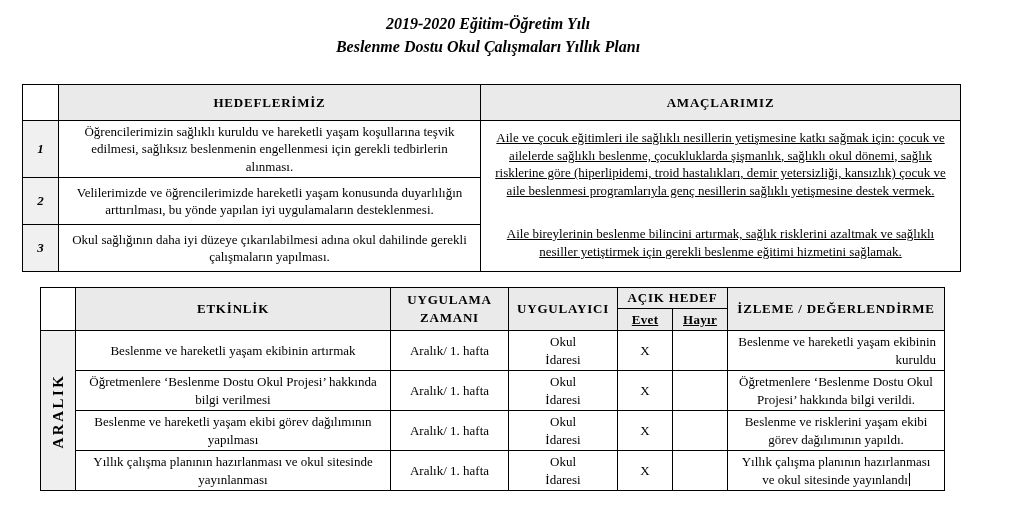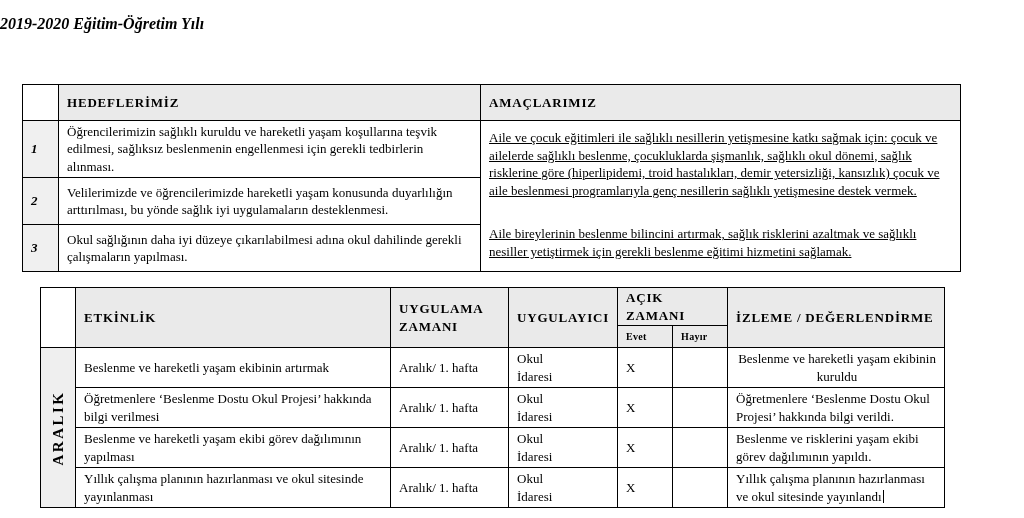--- a/index.html
+++ b/index.html
@@ -15,54 +15,57 @@
     color: #000000;
     overflow: hidden;
   }
 
   
   .doc-title {
     position: absolute;
     top: 12px;
     left: 0;
     width: 976px;
+    text-align: center;
     font-weight: bold;
     font-style: italic;
     font-size: 16px;
     line-height: 1.45;
   }
 
   
   table.tbl {
     position: absolute;
     border-collapse: collapse;
     table-layout: fixed;
   }
   table.tbl td {
     border: 1px solid #000000;
     font-size: 13px;
+    text-align: center;
     vertical-align: middle;
     padding: 1px 8px;
     line-height: 1.35;
     overflow: hidden;
   }
   td.corner {
     border: none;
     background: transparent;
   }
   td.hdr {
     background: #eaeaea;
     font-weight: bold;
     font-size: 14px;
     letter-spacing: 0.8px;
     border-bottom-width: 2px;
   }
   td.hdr.sub {
-    font-size: 10px;
+    font-size: 13px;
     letter-spacing: 0.3px;
+    text-decoration: underline;
   }
 
   
   table.goals { left: 22px; top: 84px; }
   table.goals tr.r-head { height: 36px; }
   table.goals tr.r-goal1 { height: 45px; }
   table.goals tr.r-goal2 { height: 45px; }
   table.goals tr.r-goal3 { height: 46px; }
   td.num {
     background: #f0f0f0;
@@ -92,35 +95,36 @@
     white-space: nowrap;
     font-weight: bold;
     font-size: 15px;
     letter-spacing: 2.5px;
   }
   td.impl .impl-wrap {
     display: inline-block;
     max-width: 50px;
     line-height: 1.35;
   }
-  td.mon.left { text-align: center; padding-left: 10px; }
+  td.mon.left { text-align: right; padding-left: 10px; }
   .caret {
     display: inline-block;
     width: 1px;
     height: 13px;
     background: #000;
     vertical-align: -2px;
     margin-left: 1px;
   }
 </style>
 </head>
 <body>
 
 <div class="doc-title">
   <div>2019-2020 Eğitim-Öğretim Yılı</div>
+  <div>Beslenme Dostu Okul Çalışmaları Yıllık Planı</div>
 </div>
 
 <table class="tbl goals">
   <colgroup>
     <col style="width:36px">
     <col style="width:422px">
     <col style="width:480px">
   </colgroup>
   <tbody>
       <tr class="r-head">
@@ -131,21 +135,21 @@
   <tr class="r-goal1">
     <td class="num">1</td>
     <td class="goal">Öğrencilerimizin sağlıklı kuruldu ve hareketli yaşam koşullarına teşvik edilmesi, sağlıksız beslenmenin engellenmesi için gerekli tedbirlerin alınması.</td>
     <td class="aims" rowspan="3">
       <p>Aile ve çocuk eğitimleri ile sağlıklı nesillerin yetişmesine katkı sağmak için: çocuk ve ailelerde sağlıklı beslenme, çocukluklarda şişmanlık, sağlıklı okul dönemi, sağlık risklerine göre (hiperlipidemi, troid hastalıkları, demir yetersizliği, kansızlık) çocuk ve aile beslenmesi programlarıyla genç nesillerin sağlıklı yetişmesine destek vermek.</p>
       <p>Aile bireylerinin beslenme bilincini artırmak, sağlık risklerini azaltmak ve sağlıklı nesiller yetiştirmek için gerekli beslenme eğitimi hizmetini sağlamak.</p>
     </td>
   </tr>
   <tr class="r-goal2">
     <td class="num">2</td>
-    <td class="goal">Velilerimizde ve öğrencilerimizde hareketli yaşam konusunda duyarlılığın arttırılması, bu yönde sağlık iyi uygulamaların desteklenmesi.</td>
+    <td class="goal">Velilerimizde ve öğrencilerimizde hareketli yaşam konusunda duyarlılığın arttırılması, bu yönde yapılan iyi uygulamaların desteklenmesi.</td>
   </tr>
   <tr class="r-goal3">
     <td class="num">3</td>
     <td class="goal">Okul sağlığının daha iyi düzeye çıkarılabilmesi adına okul dahilinde gerekli çalışmaların yapılması.</td>
   </tr>
 </tbody>
   </table>
 
 <table class="tbl plan">
   <colgroup>
@@ -156,21 +160,21 @@
     <col style="width:55px">
     <col style="width:55px">
     <col style="width:217px">
   </colgroup>
   <tbody>
       <tr class="r-head">
     <td class="corner" rowspan="2"></td>
     <td class="hdr" rowspan="2">ETKİNLİK</td>
     <td class="hdr" rowspan="2">UYGULAMA ZAMANI</td>
     <td class="hdr" rowspan="2">UYGULAYICI</td>
-    <td class="hdr" colspan="2">AÇIK ZAMANI</td>
+    <td class="hdr" colspan="2">AÇIK HEDEF</td>
     <td class="hdr" rowspan="2">İZLEME / DEĞERLENDİRME</td>
   </tr>
   <tr class="r-subhead">
     <td class="hdr sub">Evet</td>
     <td class="hdr sub">Hayır</td>
   </tr>
 
   <tr class="r-data">
     <td class="month" rowspan="4">
       <span class="vtext">ARALIK</span>

